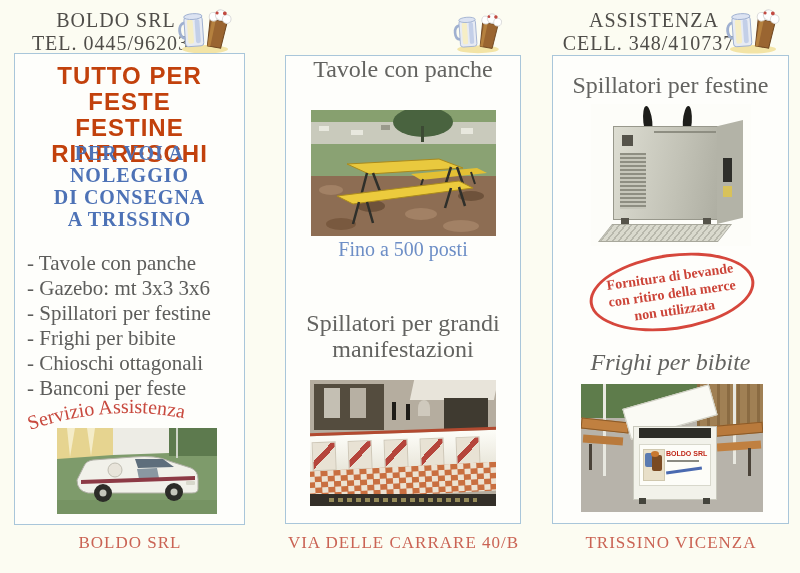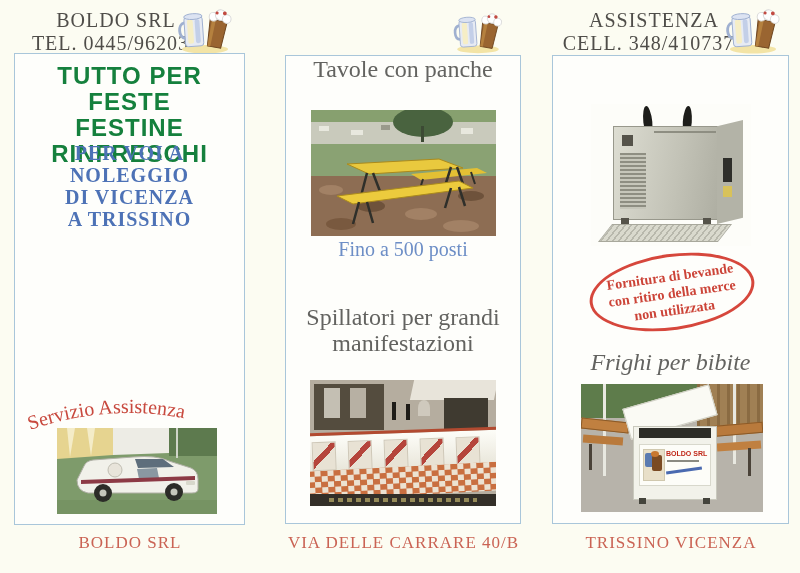--- a/index.html
+++ b/index.html
@@ -3,21 +3,21 @@
 <meta charset="utf-8">
 <style>
   html,body{margin:0;padding:0;background:#e9e9e2;}
   .page{position:relative;width:800px;height:573px;background:#fcfcf2;font-family:"Liberation Serif",serif;overflow:hidden;}
   .abs{position:absolute;}
   .hdr{position:absolute;text-align:center;color:#4f4d49;font-size:20px;line-height:23px;letter-spacing:1px;}
   .box{position:absolute;background:#fefefb;border:1.5px solid #a9c6da;}
   .cap{position:absolute;text-align:center;color:#ca6354;font-size:17px;letter-spacing:1px;}
   .redlines{position:absolute;left:0;right:0;top:9px;text-align:center;
     font-family:"Liberation Sans",sans-serif;font-weight:700;font-size:24px;line-height:26px;
-    color:#15803d;letter-spacing:1px;}
+    color:#c2410c;letter-spacing:1px;}
   .bluelines{position:absolute;left:0;right:0;top:88px;text-align:center;
     font-weight:700;font-size:20px;line-height:22px;color:#4d72b6;letter-spacing:1px;}
   .list{position:absolute;left:12px;top:197px;font-size:21px;line-height:25px;color:#5d5d5b;}
   .gray-h{position:absolute;left:0;right:0;text-align:center;font-size:24px;line-height:26px;color:#636360;white-space:pre-line;}
   .blue-cap{position:absolute;left:0;right:0;text-align:center;font-size:20px;color:#6d8ec6;}
   .stamp{position:absolute;border:3px solid #d6473c;border-radius:50%;transform:rotate(-8deg);}
   .stamp-text{position:absolute;left:0;right:0;top:11px;text-align:center;font-weight:700;
     font-size:14px;line-height:17px;color:#cc4438;}
   .photo{position:absolute;overflow:hidden;}
   
@@ -102,22 +102,30 @@
 
   <div class="box" style="left:14px;top:53px;width:229px;height:470px;">
     <div class="redlines">
       <div>TUTTO PER FESTE</div>
       <div>FESTINE</div>
       <div>RINFRESCHI</div>
     </div>
     <div class="bluelines">
       <div>PER VOI A</div>
       <div>NOLEGGIO</div>
-      <div>DI VICENZA</div>
+      <div>DI CONSEGNA</div>
       <div>A TRISSINO</div>
+    </div>
+    <div class="list">
+      <div>- Tavole con panche</div>
+      <div>- Gazebo: mt 3x3 3x6</div>
+      <div>- Spillatori per festine</div>
+      <div>- Frighi per bibite</div>
+      <div>- Chioschi ottagonali</div>
+      <div>- Banconi per feste</div>
     </div>
     <svg class="abs" style="left:9px;top:340px;" width="210" height="44" viewBox="0 0 210 44">
       <path id="arcp" d="M6,36 Q105,2 204,36" fill="none"></path>
       <text font-family="Liberation Serif, serif" font-size="20" fill="#c8493e">
         <textPath href="#arcp">Servizio Assistenza</textPath>
       </text>
     </svg>
 
     <svg class="photo" style="left:42px;top:374px;" width="160" height="86" viewBox="0 0 160 86">
       <rect width="160" height="86" fill="#7e9b6b"></rect>
@@ -167,21 +175,21 @@
       <g>
         <polygon points="100,64 166,58 176,63 110,70" fill="#e3c034"></polygon>
         <path d="M112,69 L108,82 M160,62 L164,74" stroke="#2f2f2a" stroke-width="2"></path>
         <polygon points="36,54 128,49 152,58 58,64" fill="#e9c93e" stroke="#ab8a1c"></polygon>
         <path d="M56,63 L50,86 M62,63 L70,84 M140,57 L134,76 M146,57 L152,74" stroke="#2f2f2a" stroke-width="2.5" fill="none"></path>
         <polygon points="26,86 148,71 162,78 42,94" fill="#eccb3d" stroke="#ab8a1c"></polygon>
         <path d="M48,92 L42,114 M56,92 L62,113 M140,78 L134,98 M148,77 L154,96" stroke="#2f2f2a" stroke-width="2.5" fill="none"></path>
       </g>
     </svg>
     <div class="blue-cap" style="top:182px;">Fino a 500 posti</div>
-    <div class="gray-h" style="top:248px;font-family:Liberation Serif, serif;">Spillatori per grandi
+    <div class="gray-h" style="top:254px;font-family:Liberation Serif, serif;">Spillatori per grandi
 manifestazioni</div>
 
     <div class="photo" style="left:24px;top:324px;width:186px;height:126px;background:#b5ad9f;">
       <div class="bar-top">
         <div class="abs" style="left:4px;top:4px;width:70px;height:46px;background:#544c3e;"></div>
         <div class="abs" style="left:14px;top:8px;width:16px;height:30px;background:#d8d4c8;opacity:.85;"></div>
         <div class="abs" style="left:40px;top:8px;width:16px;height:30px;background:#cfc9bd;opacity:.8;"></div>
         <div class="abs" style="right:0;top:0;width:84px;height:20px;background:#e8e4da;transform:skewX(-12deg);"></div>
         <div class="abs" style="right:8px;top:18px;width:44px;height:32px;background:#3f3a30;"></div>
         <div class="abs" style="left:82px;top:22px;width:4px;height:18px;background:#1e1c18;"></div>
@@ -197,20 +205,21 @@
       </div>
       <div class="bar-checker"></div>
       <div class="bar-band">
         <div class="bar-band-txt"></div>
       </div>
     </div>
   </div>
   <div class="cap" style="left:285px;top:533px;width:237px;">VIA DELLE CARRARE 40/B</div>
 
   <div class="box" style="left:552px;top:55px;width:235px;height:467px;">
+    <div class="gray-h" style="top:16px;">Spillatori per festine</div>
 
     <div class="photo" style="left:38px;top:48px;width:160px;height:142px;background:#fdfdf9;">
       <div class="tap-handle" style="left:52px;top:2px;transform:rotate(-6deg);"></div>
       <div class="tap-handle" style="left:92px;top:2px;transform:rotate(4deg);"></div>
       <div class="tap-base" style="left:48px;top:26px;"></div>
       <div class="tap-base" style="left:89px;top:26px;"></div>
       <div class="disp-body">
         <div class="abs" style="left:8px;top:8px;width:11px;height:11px;background:#55534a;"></div>
         <div class="disp-vent"></div>
         <div class="abs" style="left:40px;top:4px;width:62px;height:2px;background:#8e8e82;"></div>

